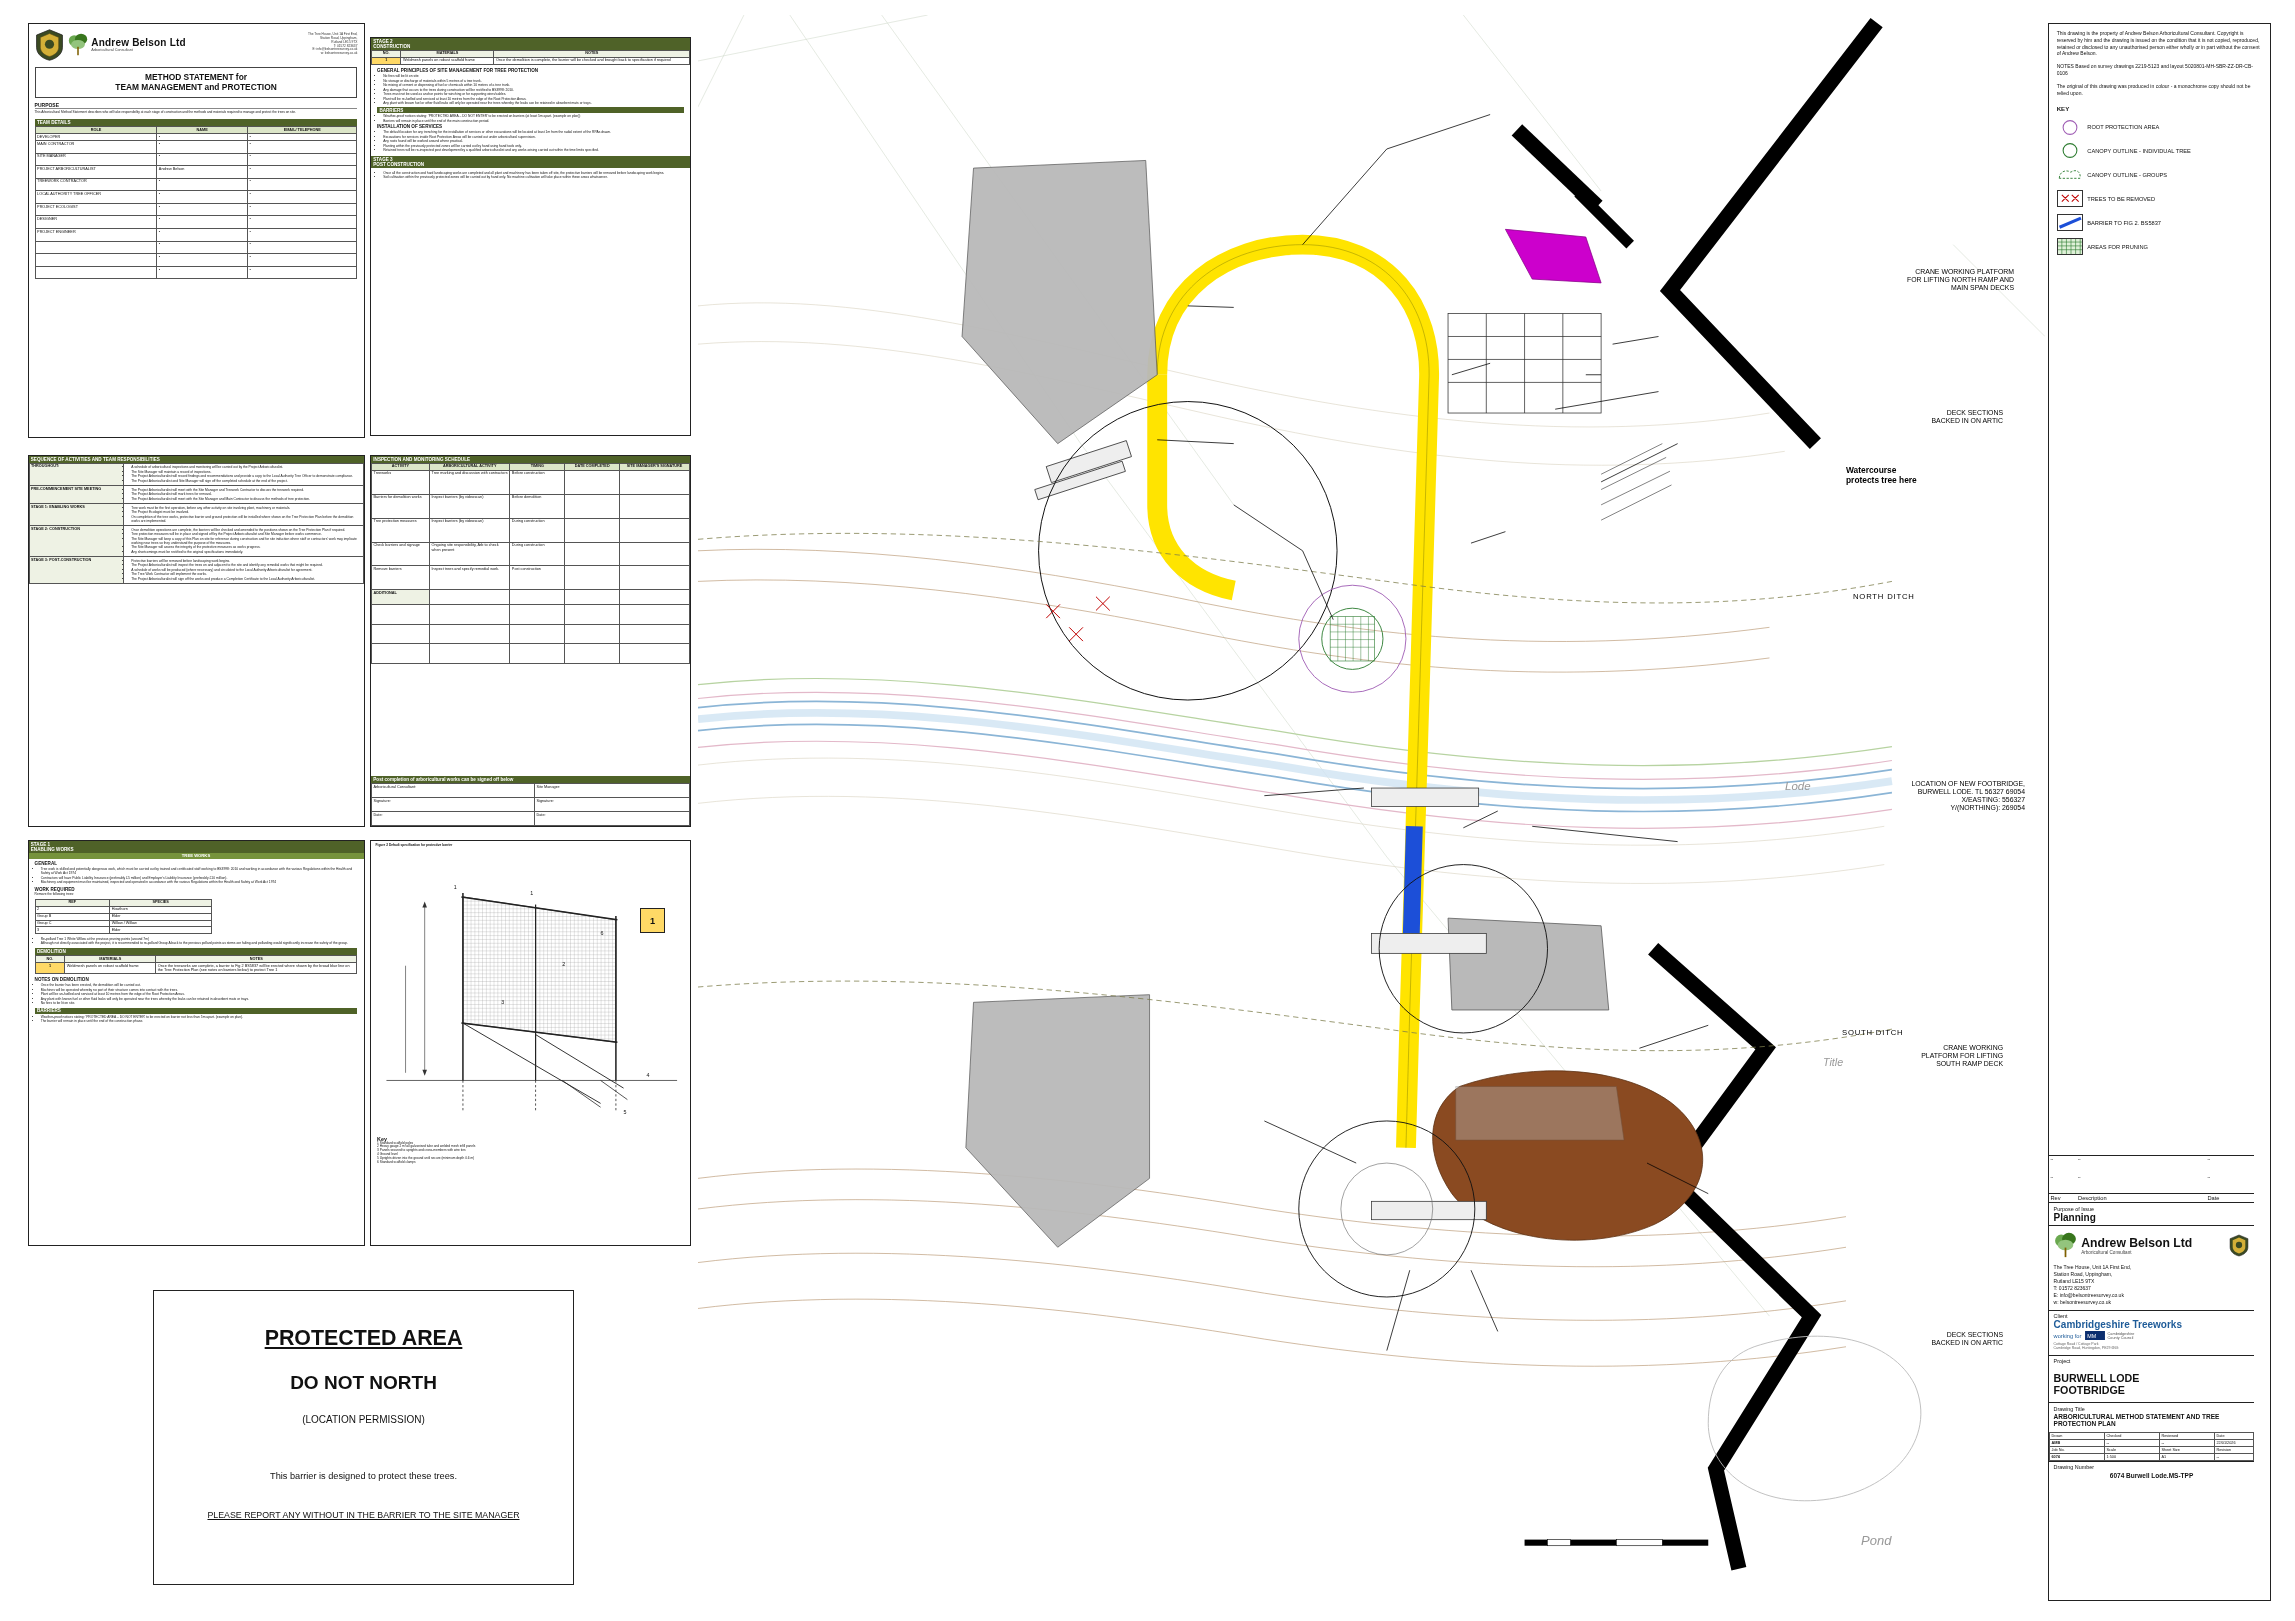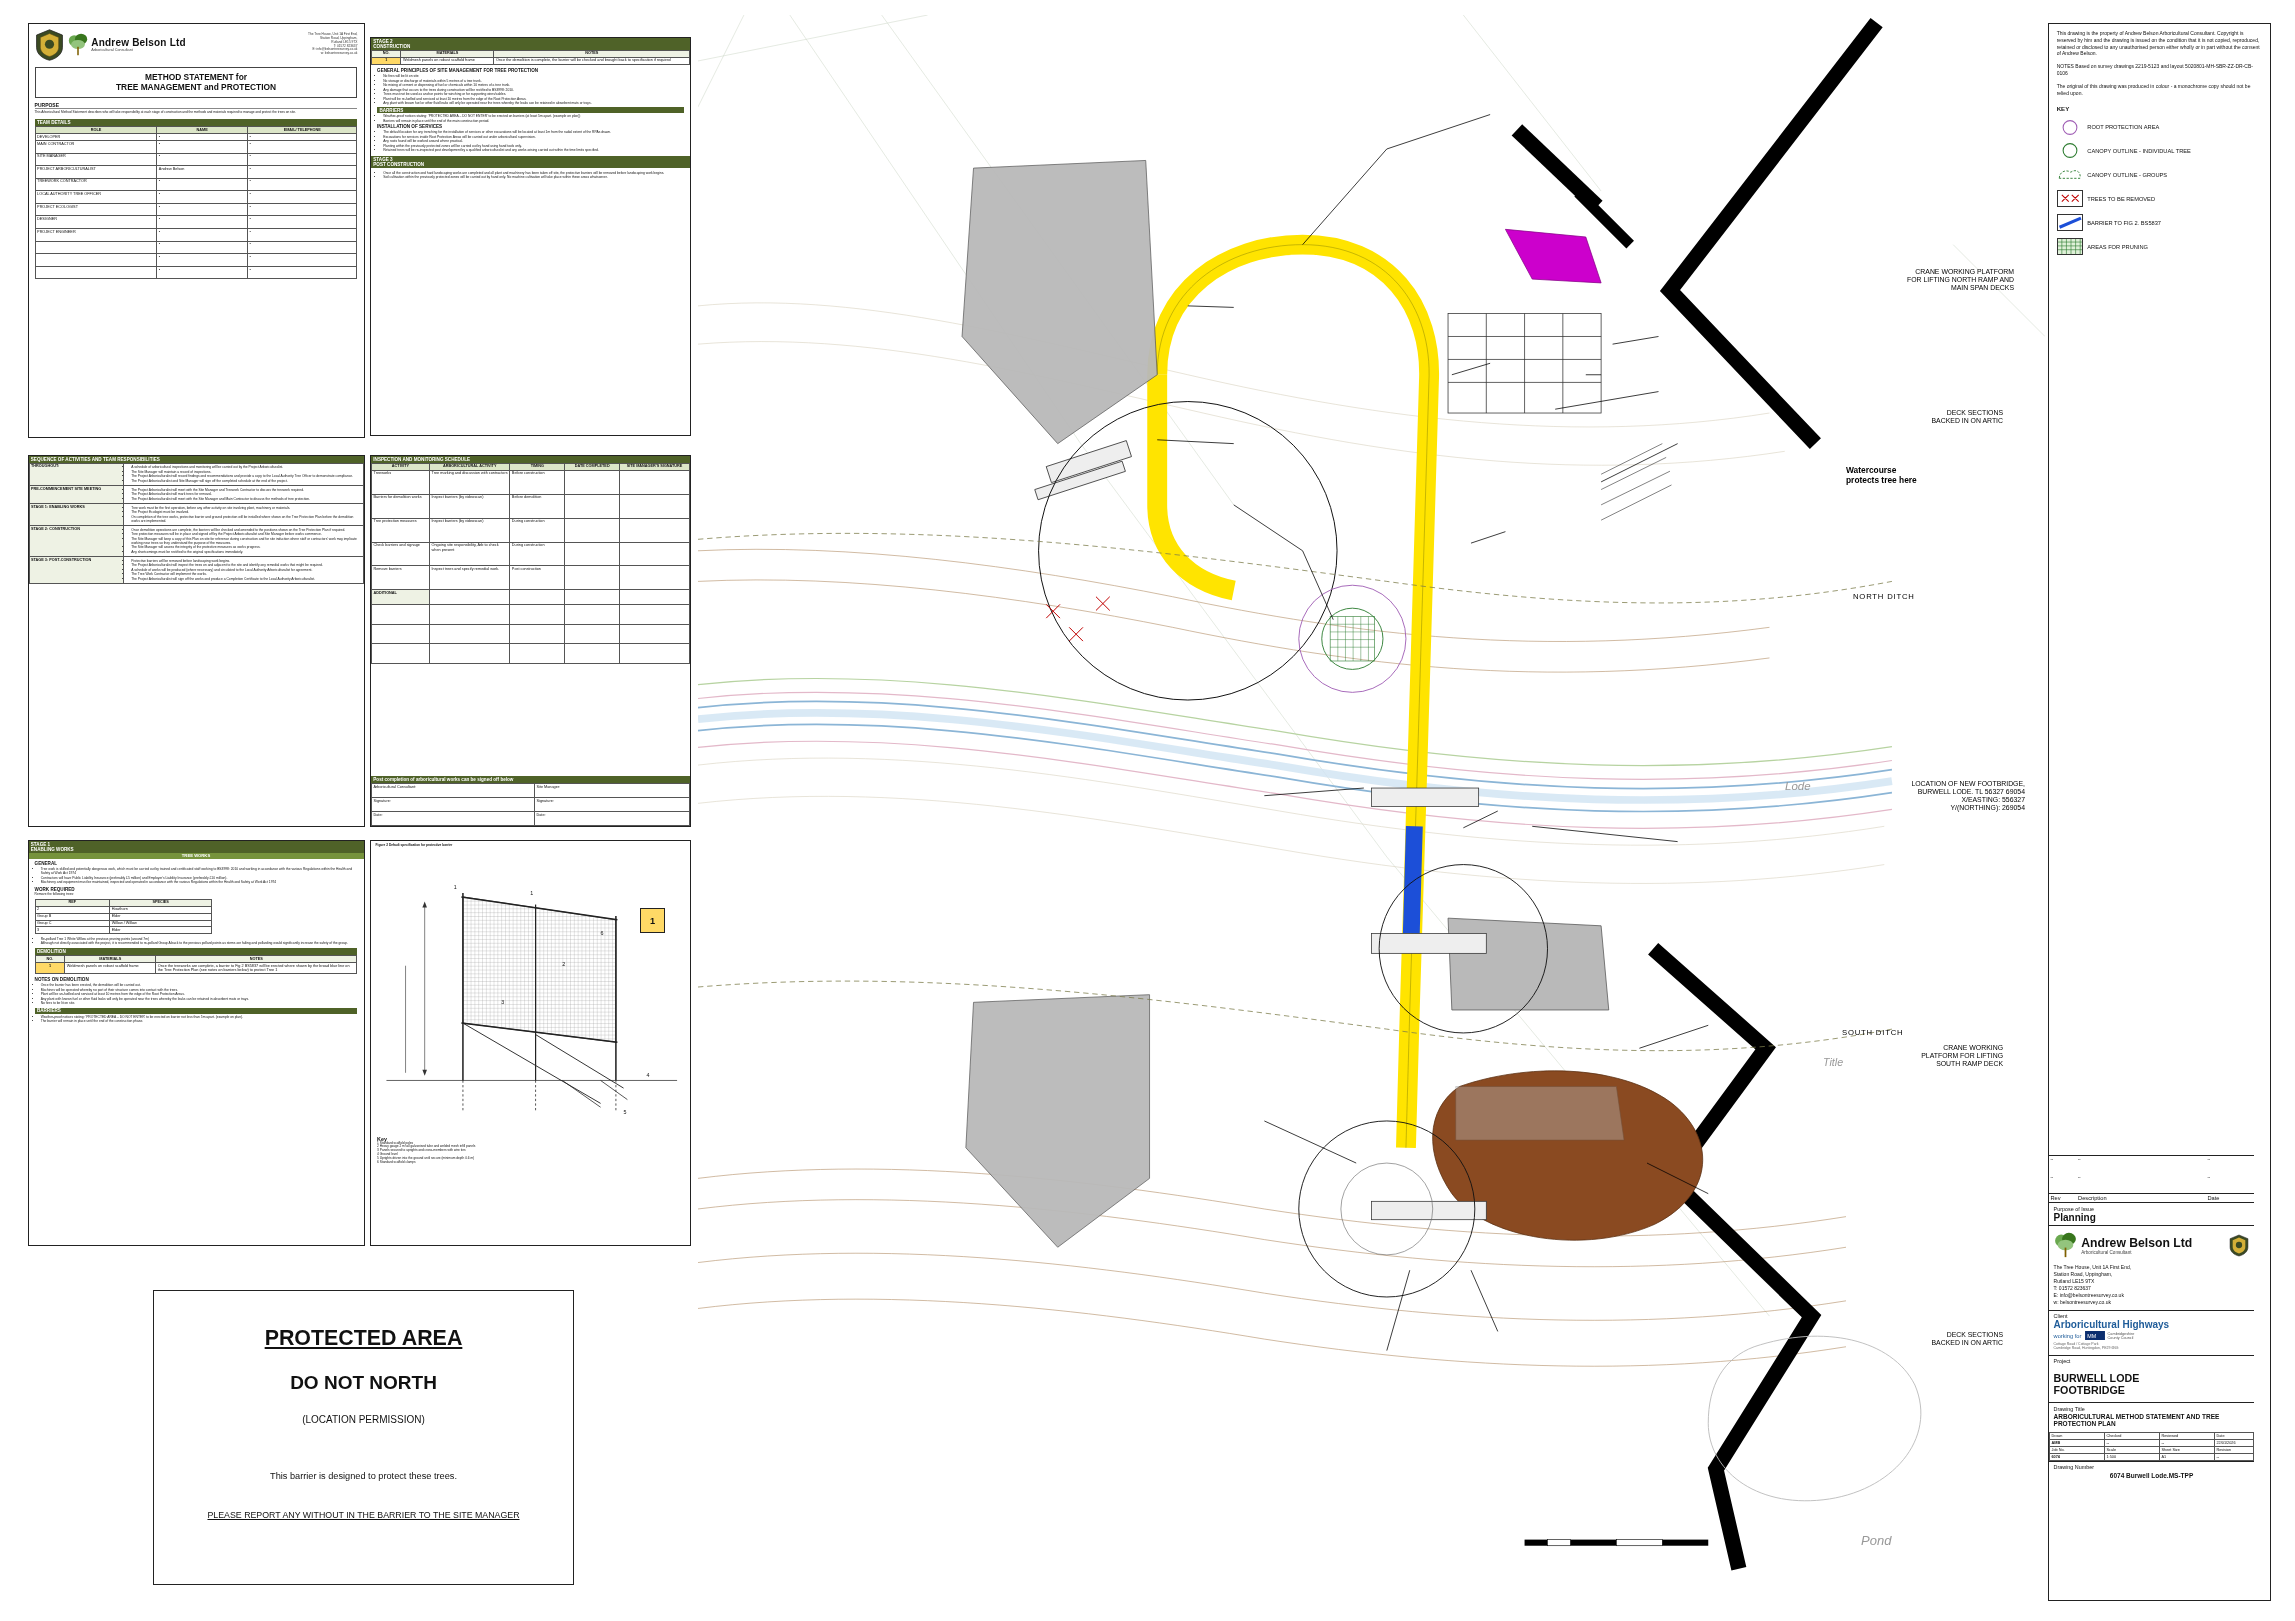--- a/index.html
+++ b/index.html
@@ -55,21 +55,21 @@
       <div class="xtiny" style="width:86px;white-space:pre-line;text-align:right;color:#333;">The Tree House, Unit 1A First End,
 Station Road, Uppingham,
 Rutland LE15 9TX
 T: 01572 823637
 E: info@belsontreesurvey.co.uk
 w: belsontreesurvey.co.uk</div>
     </div>
 
     <div style="margin:1.5px 6.1px 0 6.1px;border:0.8px solid #444;">
       <div class="ttl" style="font-size:8.4px;white-space:pre-line;padding:4.6px 1.5px;">METHOD STATEMENT for
-TREE MANAGEMENT and PROTECTION</div>
+TEAM MANAGEMENT and PROTECTION</div>
     </div>
 
     <div style="margin:4.6px 6.1px 0 6.1px;">
       <div style="font-size:5px;font-weight:bold;border-bottom:0.8px solid #888;">PURPOSE</div>
       <div class="xtiny" style="margin-top:1.5px;">This Arboricultural Method Statement describes who will take responsibility at each stage of construction and the methods and materials required to manage and protect the trees on site.</div>
     </div>
 
     <div style="margin:4.6px 6.1px 0 6.1px;">
       <div class="hdr">TEAM DETAILS</div>
       <table class="tbl">
@@ -763,21 +763,21 @@
       </div>
       <div style="padding:0 4.6px 3.8px 4.6px;font-size:5px;line-height:1.4;white-space:pre-line;">The Tree House, Unit 1A First End,
 Station Road, Uppingham,
 Rutland LE15 9TX
 T: 01572 823637
 E: info@belsontreesurvey.co.uk
 w: belsontreesurvey.co.uk</div>
 
       <div style="border-top:0.8px solid #222;padding:2.3px 4.6px 4.6px 4.6px;">
         <div style="font-size:5.4px;">Client</div>
-        <div style="font-size:10px;font-weight:bold;color:#1f5c99;">Arboricultural Highways</div>
+        <div style="font-size:10px;font-weight:bold;color:#1f5c99;">Cambridgeshire Treeworks</div>
         <div style="display:flex;align-items:center;gap:3.1px;margin-top:0.8px;">
           <div style="font-size:5.7px;color:#1f5c99;">working for</div>
           <div>
             <svg width="20" height="9.2" viewBox="0 0 26 12">
                 <rect x="0" y="0" width="26" height="12" fill="#0b2e6f"></rect>
                 <text x="3" y="9" font-size="7" fill="#fff" font-family="Liberation Sans">MM</text>
               </svg>
           </div>
           <div style="font-size:3.8px;color:#555;">Cambridgeshire<br>County Council</div>
         </div>

